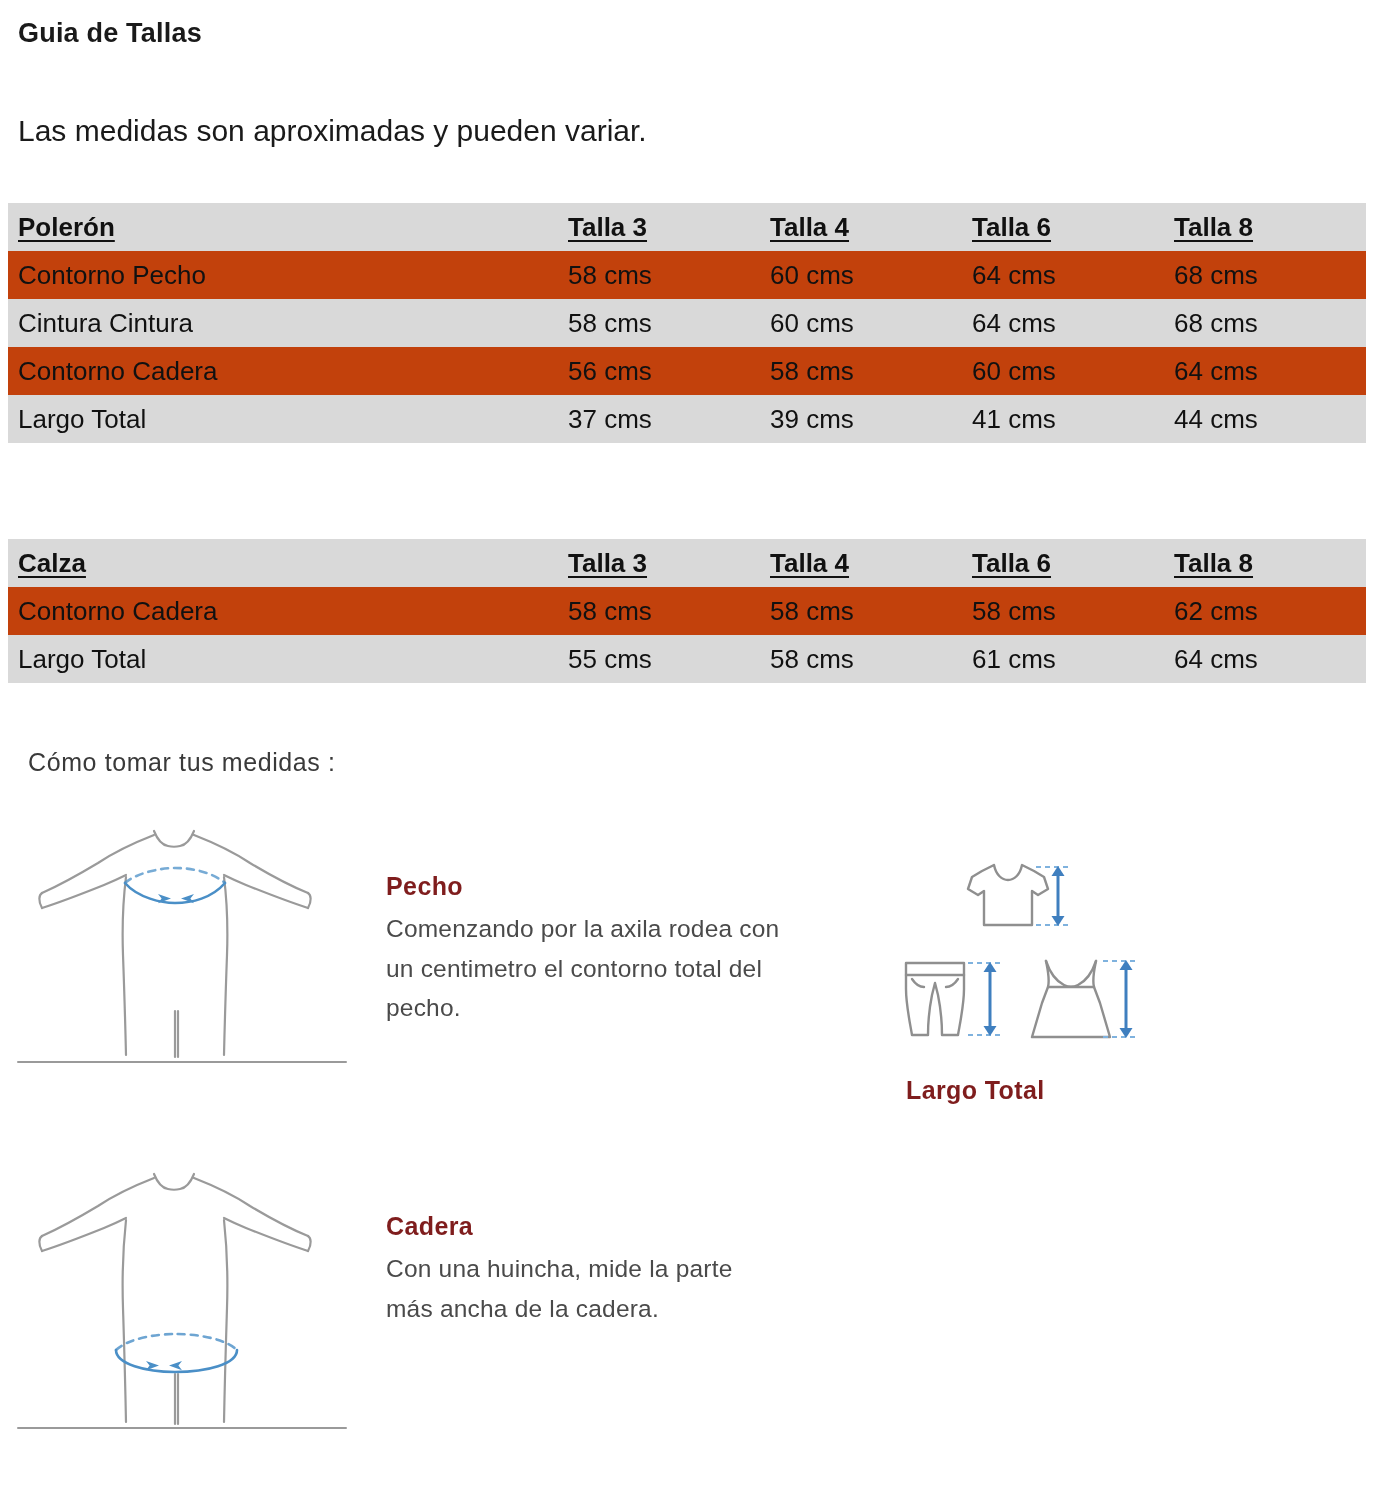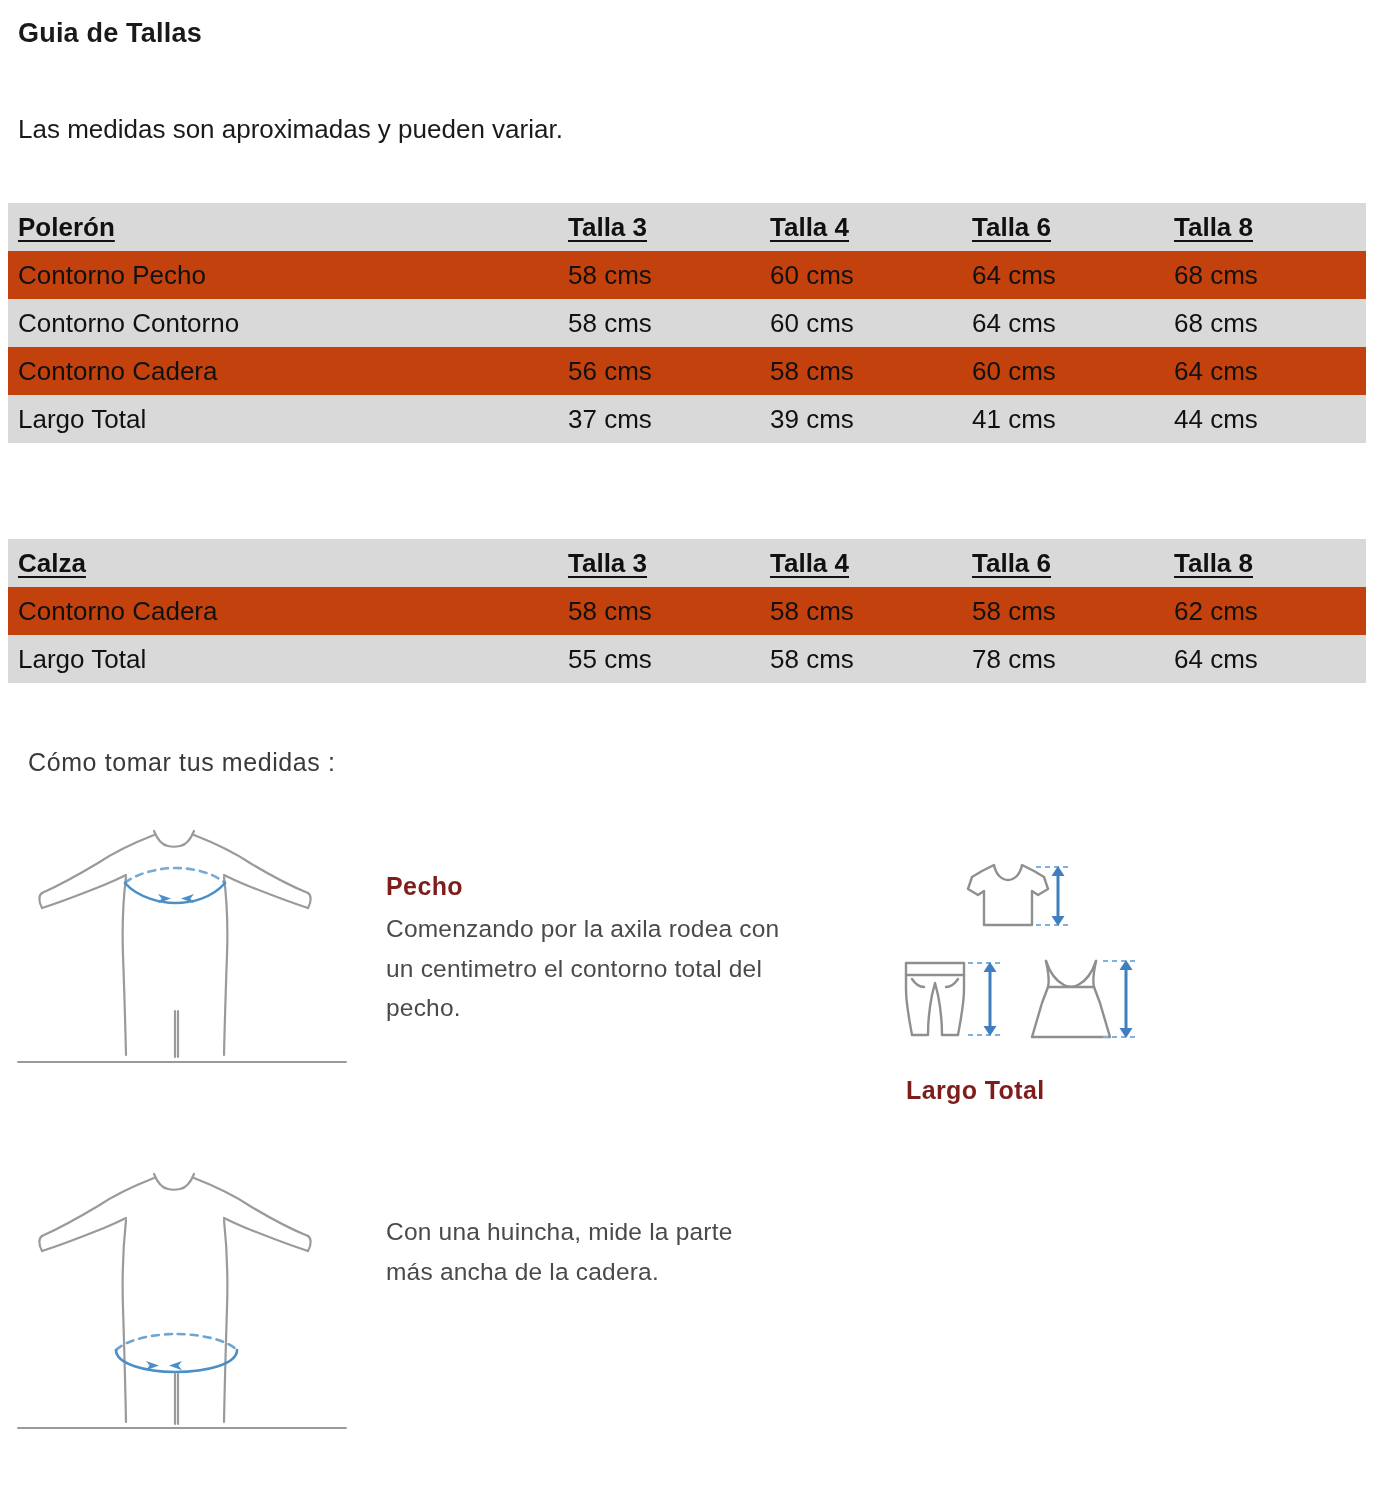--- a/index.html
+++ b/index.html
@@ -24,21 +24,21 @@
     top: 18px;
     font-size: 27px;
     font-weight: bold;
     letter-spacing: 0.2px;
     color: #1a1a1a;
   }
   .intro-line {
     position: absolute;
     left: 18px;
     top: 114px;
-    font-size: 26px;
+    font-size: 30px;
     font-weight: normal;
     color: #1a1a1a;
   }
 
   
   .size-table {
     position: absolute;
     left: 8px;
     width: 1358px;
     border-collapse: collapse;
@@ -161,21 +161,21 @@
   </thead>
   <tbody>
     <tr class="plain">
       <td>Contorno Pecho</td>
       <td>58 cms</td>
       <td>60 cms</td>
       <td>64 cms</td>
       <td>68 cms</td>
     </tr>
     <tr class="shaded">
-      <td>Contorno Contorno</td>
+      <td>Cintura Cintura</td>
       <td>58 cms</td>
       <td>60 cms</td>
       <td>64 cms</td>
       <td>68 cms</td>
     </tr>
     <tr class="plain">
       <td>Contorno Cadera</td>
       <td>56 cms</td>
       <td>58 cms</td>
       <td>60 cms</td>
@@ -223,21 +223,21 @@
       <td>Contorno Cadera</td>
       <td>58 cms</td>
       <td>58 cms</td>
       <td>58 cms</td>
       <td>62 cms</td>
     </tr>
     <tr class="shaded">
       <td>Largo Total</td>
       <td>55 cms</td>
       <td>58 cms</td>
-      <td>78 cms</td>
+      <td>61 cms</td>
       <td>64 cms</td>
     </tr>
   </tbody>
 </table>
 
 <div class="measure-heading">Cómo tomar tus medidas :</div>
 
 <div class="fig-chest">
   <svg viewBox="0 0 340 260" width="340" height="260" xmlns="http://www.w3.org/2000/svg">
     <g fill="none" stroke="#9a9a9a" stroke-width="2.2" stroke-linecap="round" stroke-linejoin="round">
@@ -365,18 +365,19 @@
     </g>
   </svg>
 </div>
 
 <div class="block block-pecho">
   <div class="blk-title">Pecho</div>
   <div class="blk-body">Comenzando por la axila rodea con un centimetro el contorno total del pecho.</div>
 </div>
 
 <div class="block block-cadera">
+  <div class="blk-title">Cadera</div>
   <div class="blk-body">Con una huincha, mide la parte más ancha de la cadera.</div>
 </div>
 
 <div class="block block-largo">
   <div class="blk-title">Largo Total</div>
 </div>
 
 </body></html>

